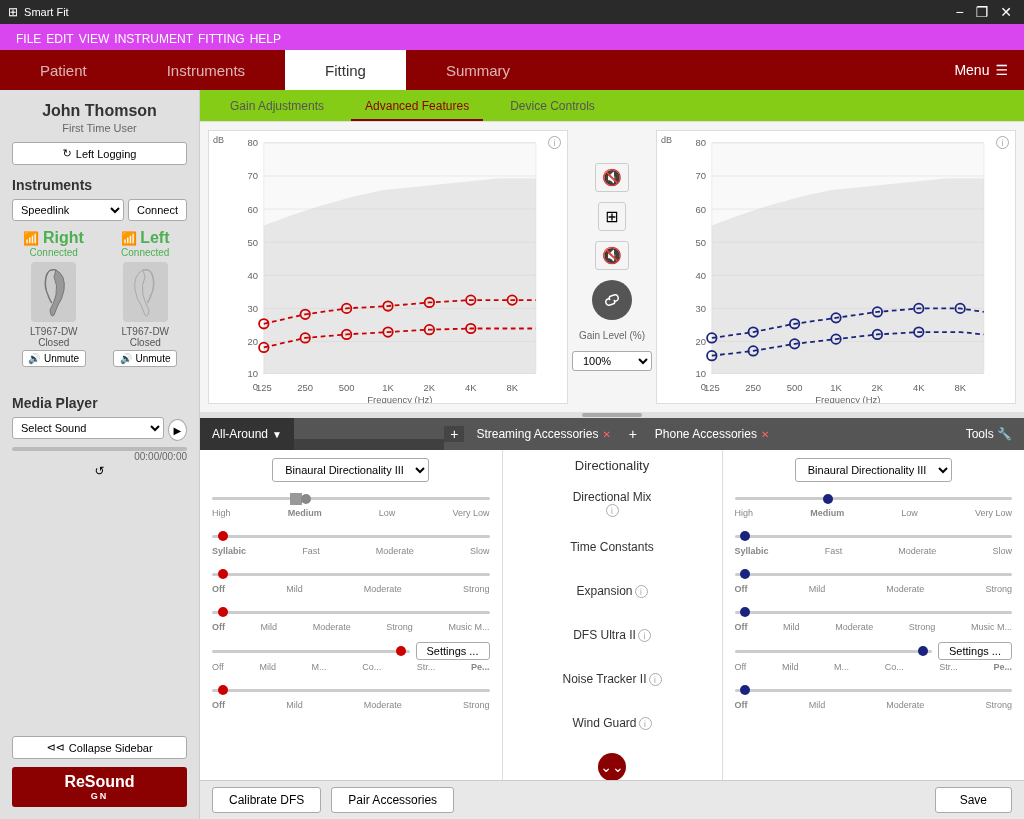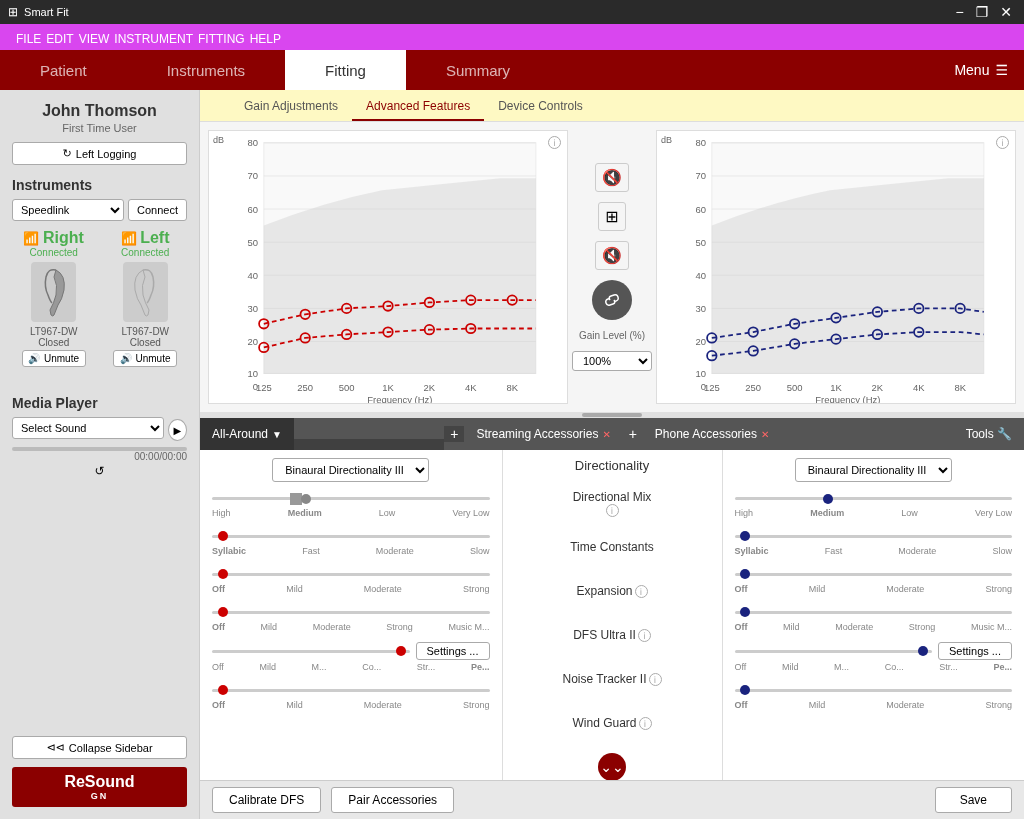--- a/index.html
+++ b/index.html
@@ -148,21 +148,21 @@
       font-weight: bold;
       width: 100%;
       text-align: center;
     }
     .logo-sub { font-size: 9px; letter-spacing: 2px; display: block; }
 
     
     .content-area { flex: 1; display: flex; flex-direction: column; overflow: hidden; }
 
     
-    .sub-nav { display: flex; gap: 0; background: #fef9c3; border-bottom: 1px solid #ddd; padding: 0 30px; height: 32px; align-items: flex-end; }
+    .sub-nav { display: flex; gap: 13px; background: #84cc16; border-bottom: 1px solid #ddd; padding: 0 16px; height: 32px; align-items: flex-end; }
     .sub-nav-item { padding: 0 14px 6px; cursor: pointer; font-size: 12px; color: #555; border-bottom: 2px solid transparent; }
     .sub-nav-item.active { color: #8b0000; border-bottom: 2px solid #8b0000; }
 
     
     .charts-area { display: flex; background: #f5f5f5; padding: 8px; gap: 4px; height: 290px; }
     .chart-panel { flex: 1; background: white; border: 1px solid #ddd; position: relative; }
     .chart-controls { display: flex; align-items: center; justify-content: center; gap: 10px; flex-direction: column; width: 80px; }
     .chart-icon-btn { background: none; border: 1px solid #ccc; border-radius: 3px; padding: 4px 6px; cursor: pointer; font-size: 14px; }
     .link-icon { width: 40px; height: 40px; background: #555; border-radius: 50%; display: flex; align-items: center; justify-content: center; color: white; font-size: 18px; cursor: pointer; }
 

